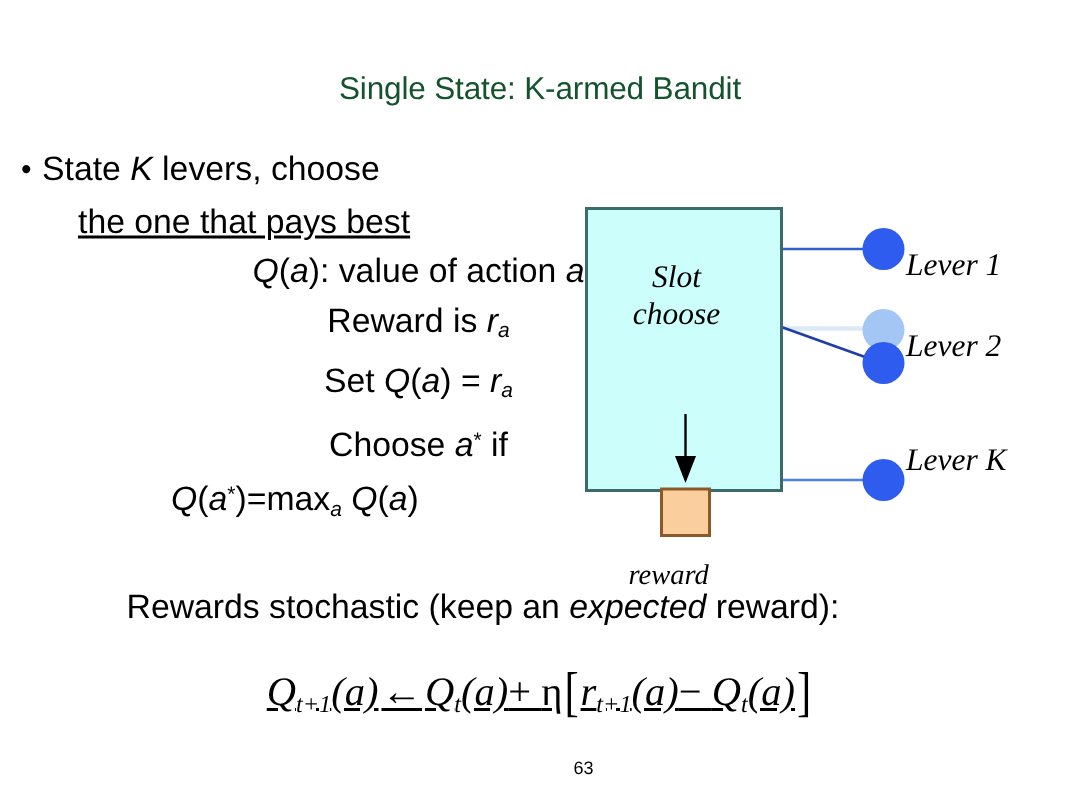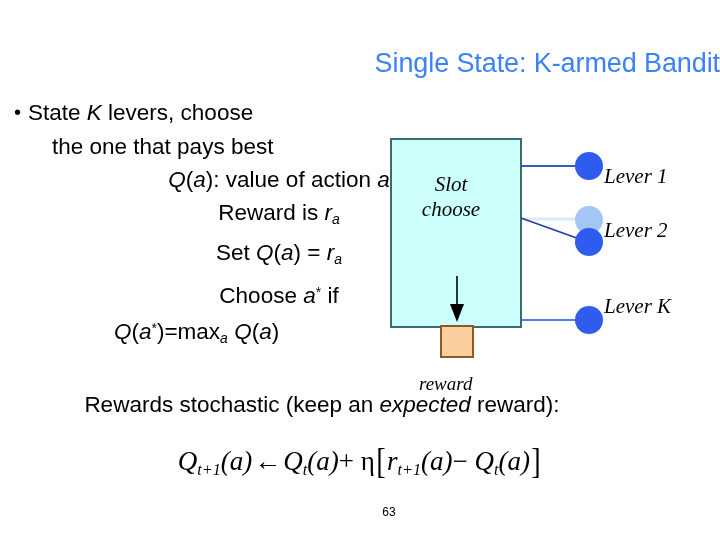--- a/index.html
+++ b/index.html
@@ -21,46 +21,46 @@
     inset: 0;
     background: #ffffff;
   }
 
   
   .slide-title {
     position: absolute;
     left: 0;
     top: 48px;
     width: 720px;
-    text-align: right;
+    text-align: center;
     font-family: "Liberation Sans", sans-serif;
-    font-size: 27px;
+    font-size: 21px;
     font-weight: 400;
     letter-spacing: -0.1px;
-    color: #3b82f6;
+    color: #14532d;
     white-space: nowrap;
   }
 
   
   .body-block {
     position: absolute;
     left: 14px;
     top: 96px;
     width: 470px;
     font-size: 22.5px;
     line-height: 33px;
     color: #000000;
   }
   .line {
     white-space: nowrap;
     font-size: 22.5px;
     line-height: 33px;
   }
   .ind0 { padding-left: 0px; }
-  .ind1 { padding-left: 38px; }
+  .ind1 { padding-left: 38px; text-decoration: underline; }
   .ind2 { padding-left: 60px; text-align: center; }
   .ind3 { padding-left: 100px; }
 
   .bullet-dot {
     display: inline-block;
     font-size: 20px;
     transform: translateY(-1px);
     padding-right: 7px;
   }
 
@@ -92,20 +92,21 @@
     position: absolute;
     left: 0;
     top: 440px;
     width: 720px;
     text-align: center;
     font-family: "Liberation Serif", serif;
     font-size: 27px;
     font-style: italic;
     white-space: nowrap;
     color: #000000;
+    text-decoration: underline;
   }
   .equation .up { font-style: normal; }
   .equation sub {
     font-size: 0.6em;
     vertical-align: -0.3em;
   }
   .equation .brk {
     font-style: normal;
     font-size: 1.35em;
     vertical-align: -0.08em;

